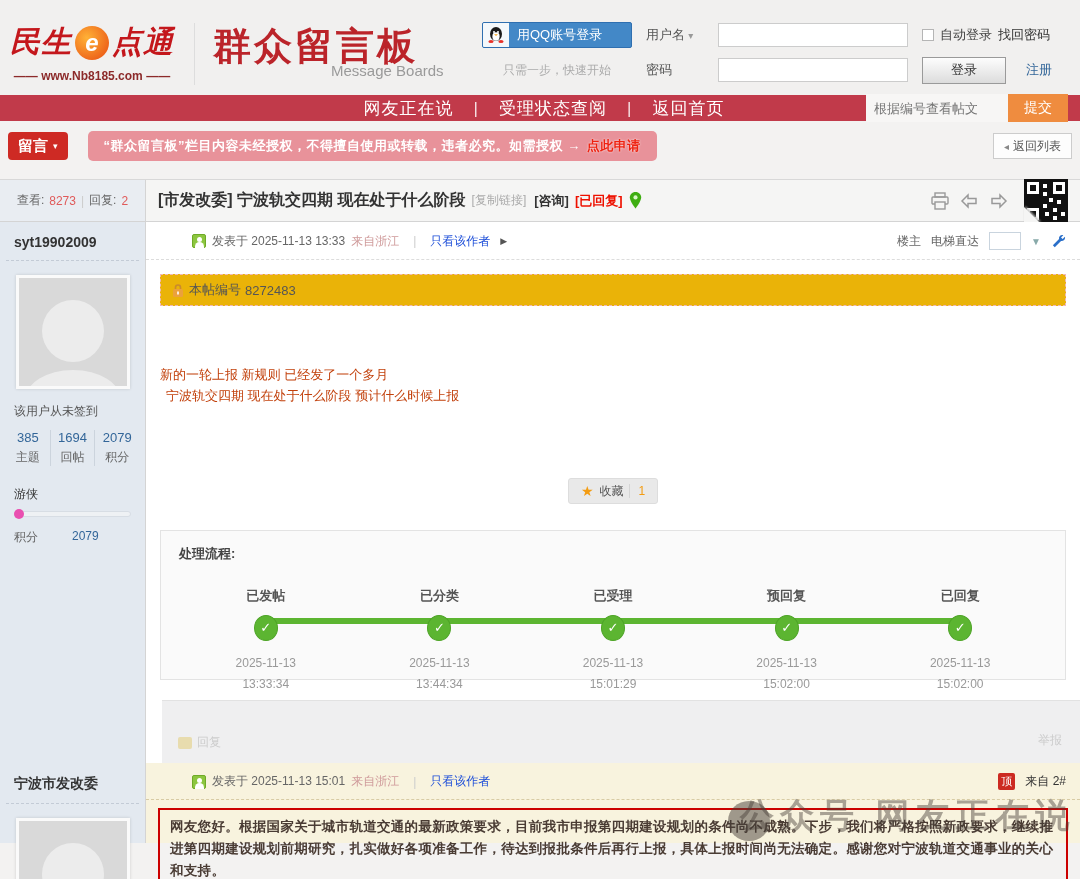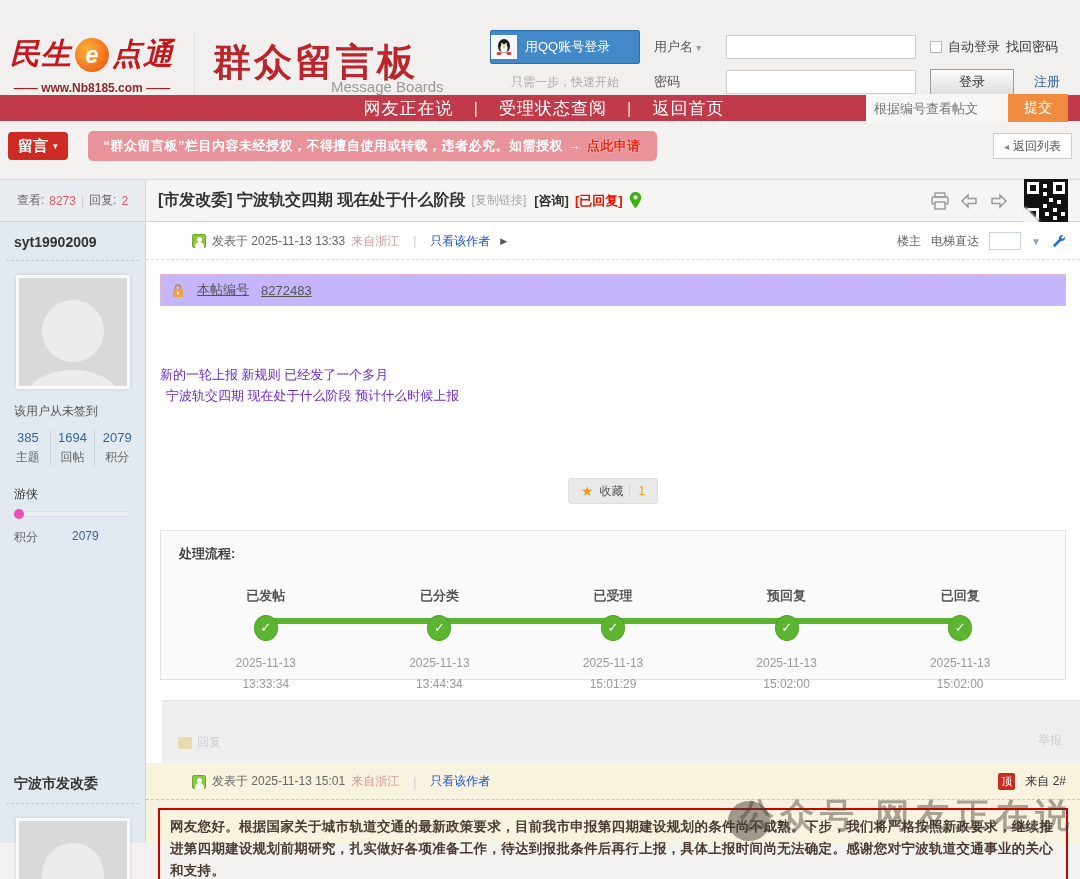--- a/index.html
+++ b/index.html
@@ -1,32 +1,32 @@
 <!DOCTYPE html>
 <html><head>
 <meta charset="utf-8">
 <style>
   * { margin:0; padding:0; box-sizing:border-box; }
   body { font-family:"Liberation Sans","DejaVu Sans",sans-serif; background:#dcdcdc; }
   .page { position:relative; width:1080px; height:879px; background:#f3f2f1; overflow:hidden; margin:0 auto; }
 
   
-  .site-header { height:95px; background:#f1f0ef; display:flex; align-items:flex-end; padding:8px 18px 0 10px; }
+  .site-header { height:95px; background:#f1f0ef; display:flex; align-items:center; padding:8px 26px 0 10px; }
   .logo-block { display:flex; flex-direction:column; margin-top:2px; }
   .logo-line { display:flex; align-items:center; }
   .logo-txt { font-size:30px; font-weight:bold; color:#c4171c; font-style:italic; letter-spacing:1px; }
   .logo-e { width:34px; height:34px; border-radius:50%; background:radial-gradient(circle at 35% 35%, #ffb237, #e84a10); color:#fff; font-size:24px; font-weight:bold; display:flex; align-items:center; justify-content:center; margin:0 3px; font-style:italic; }
   .logo-url { font-size:12px; font-weight:bold; color:#8c2a2a; margin-top:6px; text-align:center; }
   .logo-divider { width:1px; height:62px; background:#ddd; margin:4px 18px 0 20px; }
   .board-block { margin-top:2px; }
   .board-title { font-size:38px; font-weight:bold; color:#bb242a; letter-spacing:3px; line-height:40px; }
   .board-sub { font-size:15px; color:#9a9a9a; margin:-4px 0 0 118px; }
 
   .login-block { margin-left:auto; display:grid; grid-template-columns:150px 58px 190px auto; grid-template-rows:26px 26px; column-gap:14px; row-gap:9px; align-items:center; margin-top:2px; padding-right:2px; }
-  .qq-btn { display:flex; align-items:center; height:34px; border:1px solid #2f6fb0; background:#4388c7; border-radius:2px; cursor:pointer; overflow:hidden; }
+  .qq-btn { display:flex; align-items:center; height:26px; border:1px solid #2f6fb0; background:#4388c7; border-radius:2px; cursor:pointer; overflow:hidden; }
   .qq-icon-box { width:26px; height:24px; background:#f4f8fb; display:flex; align-items:center; justify-content:center; }
   .qq-label { color:#fff; font-size:13px; padding:0 8px; white-space:nowrap; }
   .qq-hint { font-size:12px; color:#aaa; text-align:center; }
   .field-label { font-size:13px; color:#555; white-space:nowrap;font-family:Liberation Serif, serif; }
   .field-label .caret { color:#999; font-size:10px; }
   .login-input { width:190px; height:24px; border:1px solid #ccc; background:#fff; font-size:12px; padding:0 4px; }
   .login-extra { display:flex; align-items:center; gap:6px; font-size:13px; color:#444; white-space:nowrap; }
   .checkbox { width:12px; height:12px; border:1px solid #b5b5b5; background:#fff; display:inline-block; }
   .link-dark { color:#333; text-decoration:none; font-size:13px; }
   .link-blue { color:#336699; text-decoration:none; font-size:13px; }
@@ -91,23 +91,23 @@
   .author-icon { width:14px; height:14px; background:#8cc63f; border:1px solid #6faa28; border-radius:2px; position:relative; }
   .author-icon::before { content:""; position:absolute; left:4px; top:2px; width:5px; height:5px; border-radius:50%; background:#fff; }
   .author-icon::after { content:""; position:absolute; left:2px; top:7px; width:9px; height:6px; border-radius:5px 5px 0 0; background:#fff; }
   .meta-from { color:#cf9a9a; }
   .meta-sep { color:#ccc; margin:0 8px; }
   .meta-onlyauthor { color:#1d4ed8; cursor:pointer; }
   .meta-right { margin-left:auto; display:flex; align-items:center; gap:10px; color:#666; }
   .elevator-input { width:32px; height:18px; border:1px solid #c9d4de; background:#fff; }
   .elev-down { font-size:10px; color:#8aa; cursor:pointer; }
 
-  .postid-box { margin:14px 14px 0 14px; border:1px dashed #f0b9b9; background:#c4b5fd; height:32px; display:flex; align-items:center; padding:0 10px; gap:12px; font-size:13px; color:#555;text-decoration:underline; }
-
-  .post-content { padding:58px 26px 0 14px; font-size:13px; color:#6d28d9; line-height:21px; }
+  .postid-box { margin:14px 14px 0 14px; border:1px dashed #f0b9b9; background:#eab308; height:32px; display:flex; align-items:center; padding:0 10px; gap:4px; font-size:13px; color:#555; }
+
+  .post-content { padding:58px 26px 0 14px; font-size:13px; color:#c2410c; line-height:21px; }
 
   .fav-row { text-align:center; margin-top:72px; }
   .fav-btn { display:inline-flex; align-items:center; gap:6px; background:#e9e9e9; border:1px solid #ddd; border-radius:3px; height:26px; padding:0 12px; font-size:12px; color:#555; cursor:pointer; }
   .fav-btn .star { color:#f39c12; font-size:14px; }
   .fav-count { color:#f39c12; border-left:1px solid #d5d5d5; padding-left:8px; }
 
   .process-box { margin:26px 14px 0 14px; background:#fafafa; border:1px solid #e3e3e3; height:150px; padding:14px 18px; }
   .process-title { font-size:13px; font-weight:bold; color:#444; }
   .steps { position:relative; margin-top:24px; }
   .steps-line { position:absolute; left:10%; right:10%; top:31px; height:6px; background:#5cb531; border-radius:3px; }

